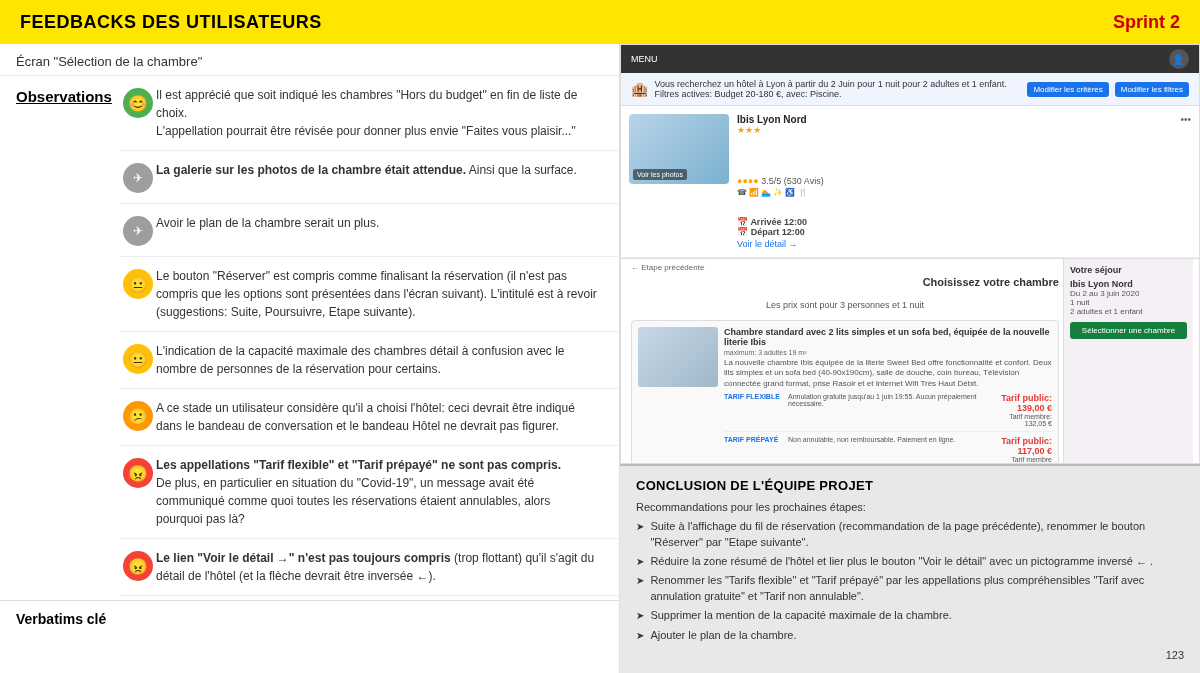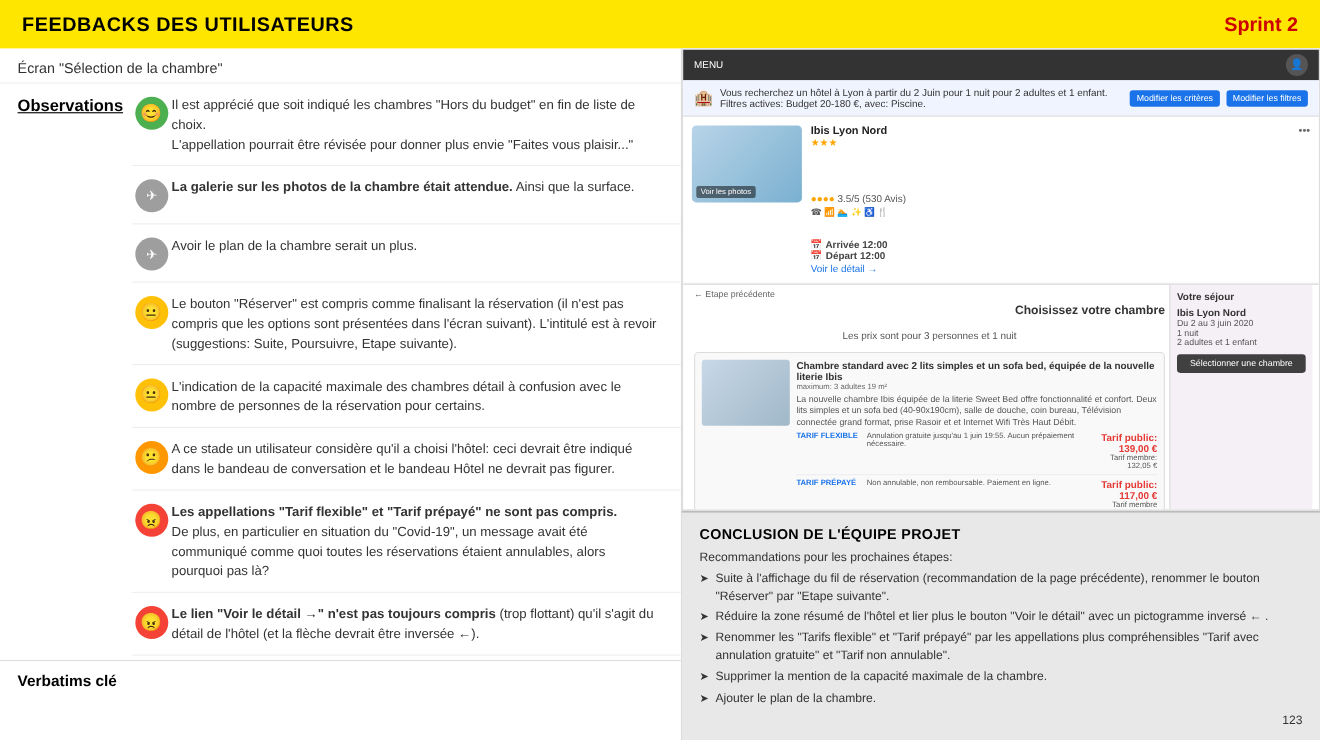--- a/index.html
+++ b/index.html
@@ -233,21 +233,21 @@
     .hotel-sidebar {
       width: 130px;
       background: #f5f0f5;
       border-left: 1px solid #ddd;
       padding: 6px;
     }
     .hotel-sidebar-title { font-size: 9px; font-weight: 700; color: #333; margin-bottom: 4px; }
     .hotel-sidebar-hotel { font-size: 9px; font-weight: 700; color: #333; }
     .hotel-sidebar-info { font-size: 8px; color: #555; }
     .hotel-sidebar-btn {
-      background: #404040;
+      background: #15803d;
       color: #fff;
       font-size: 8px;
       padding: 4px 6px;
       border-radius: 3px;
       text-align: center;
       margin-top: 6px;
     }
 
     
     .conclusion-section {

